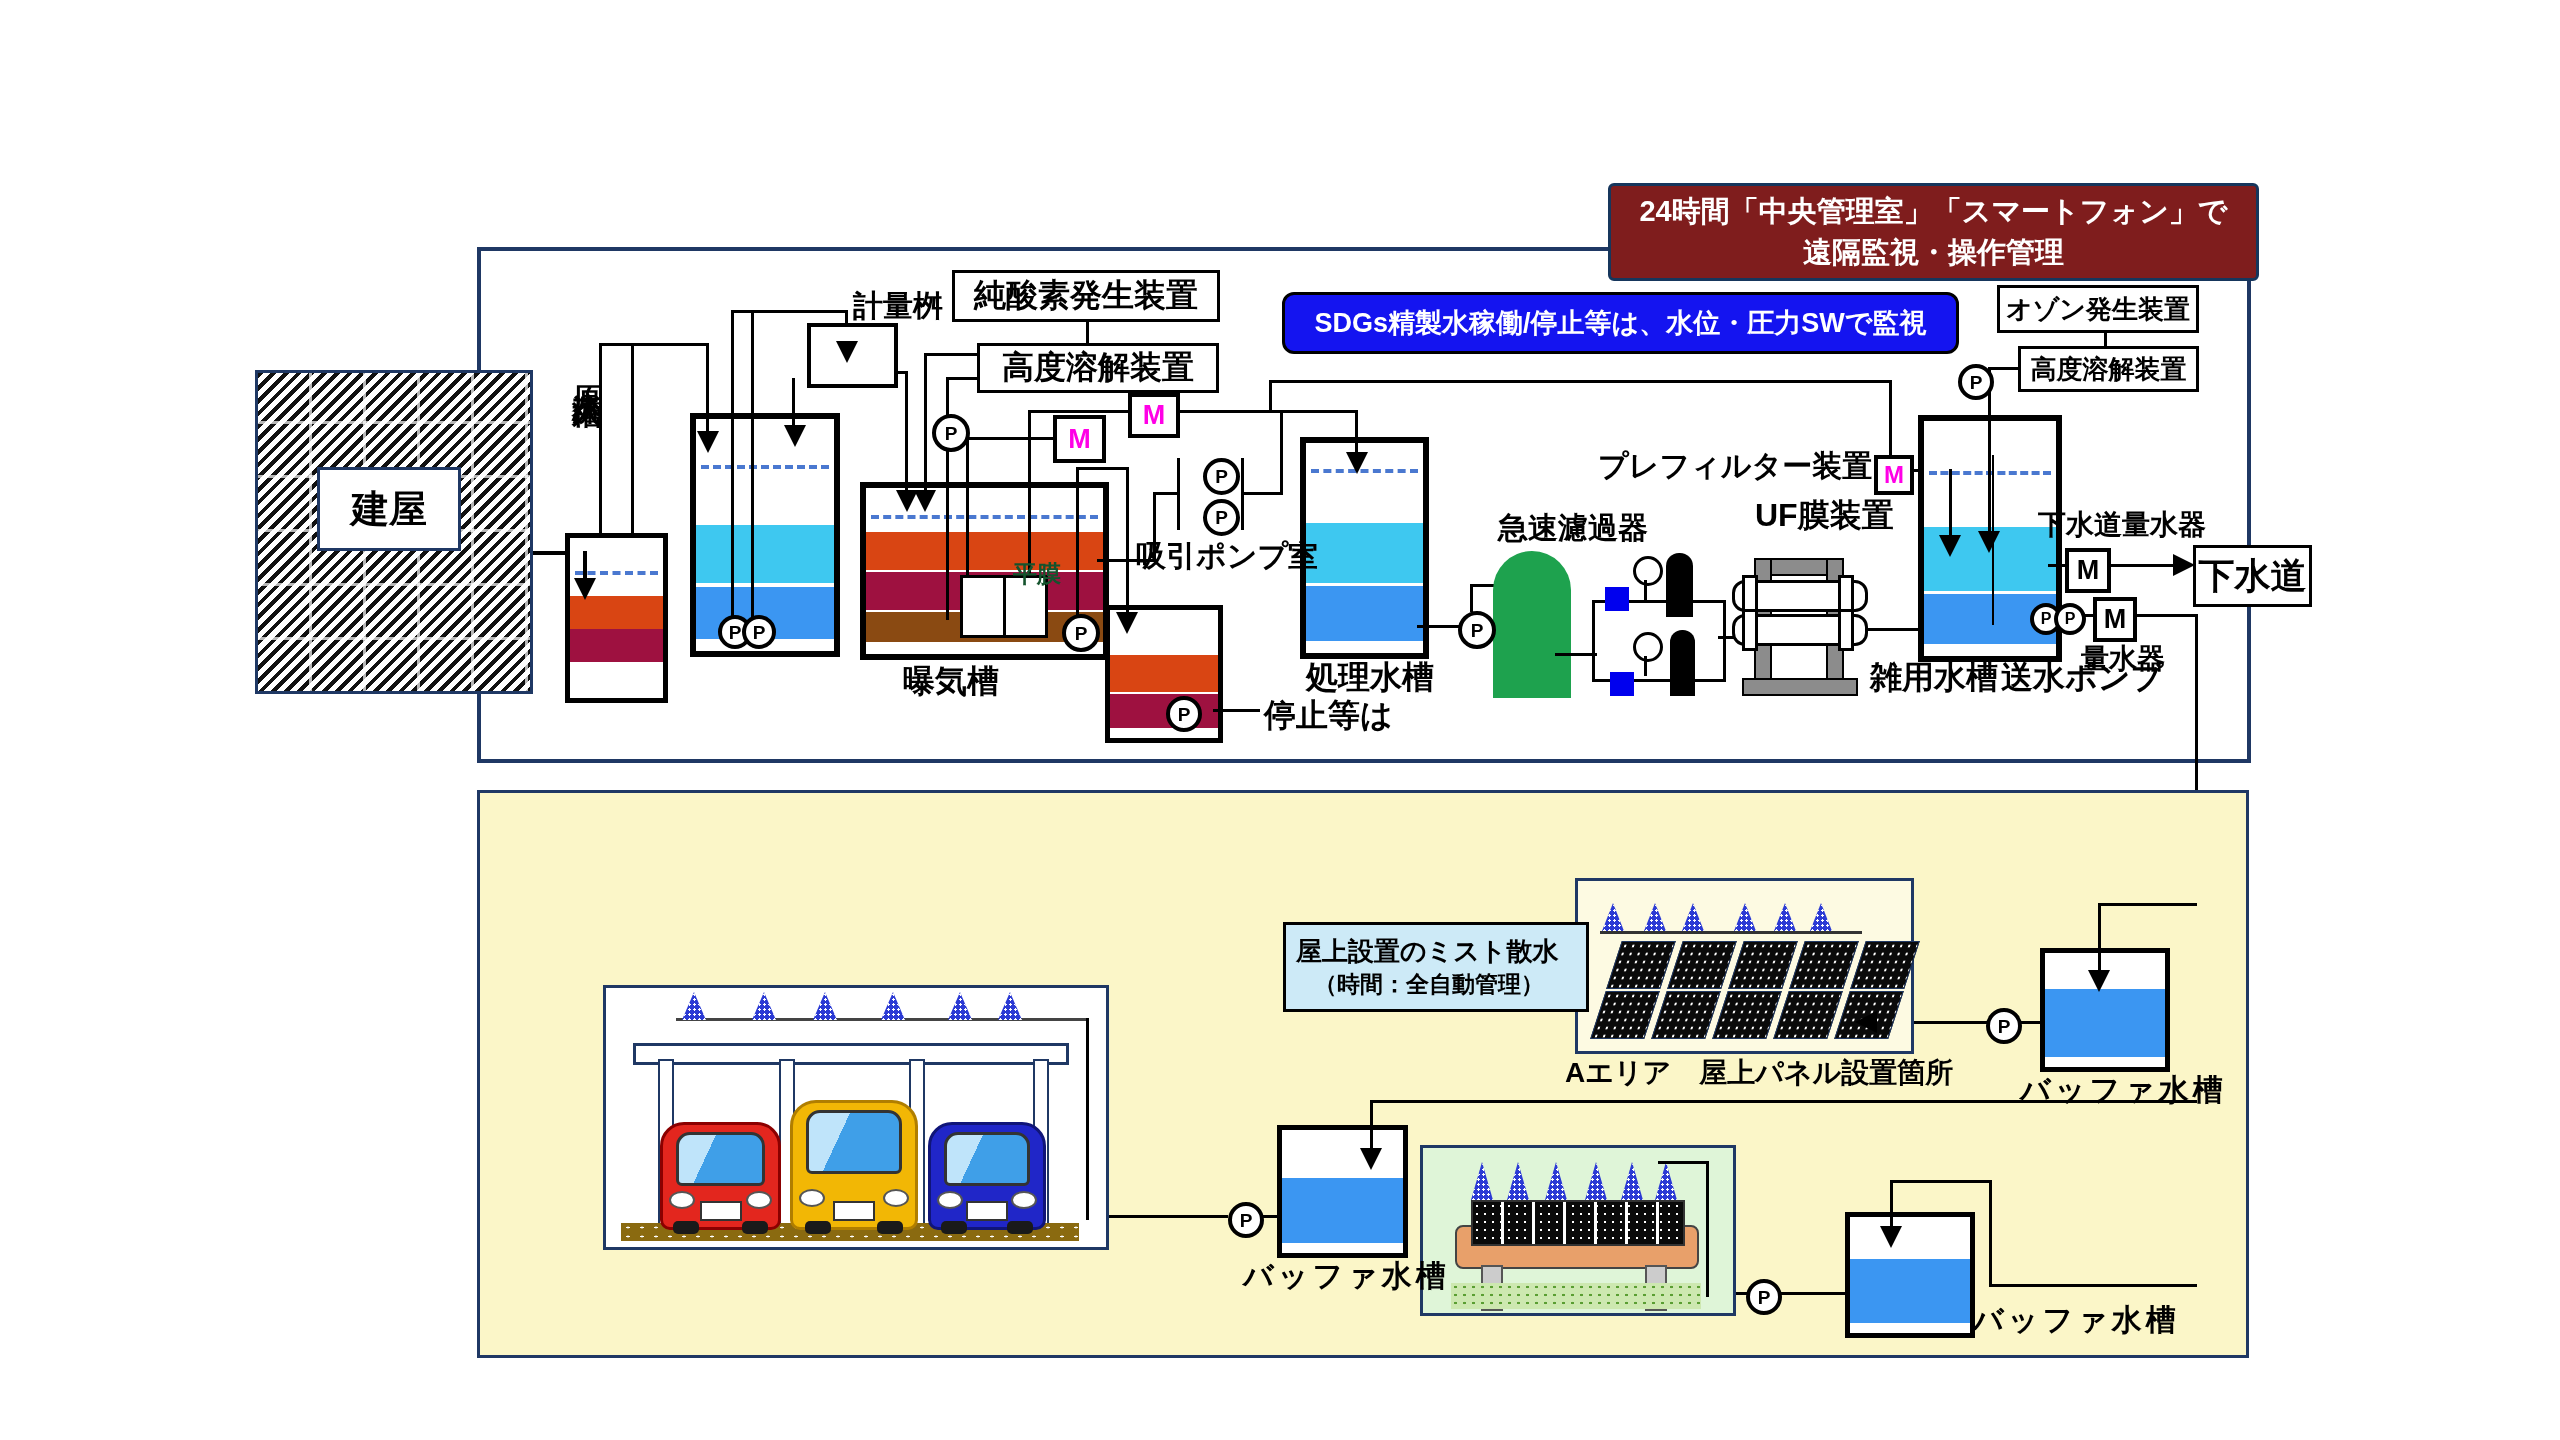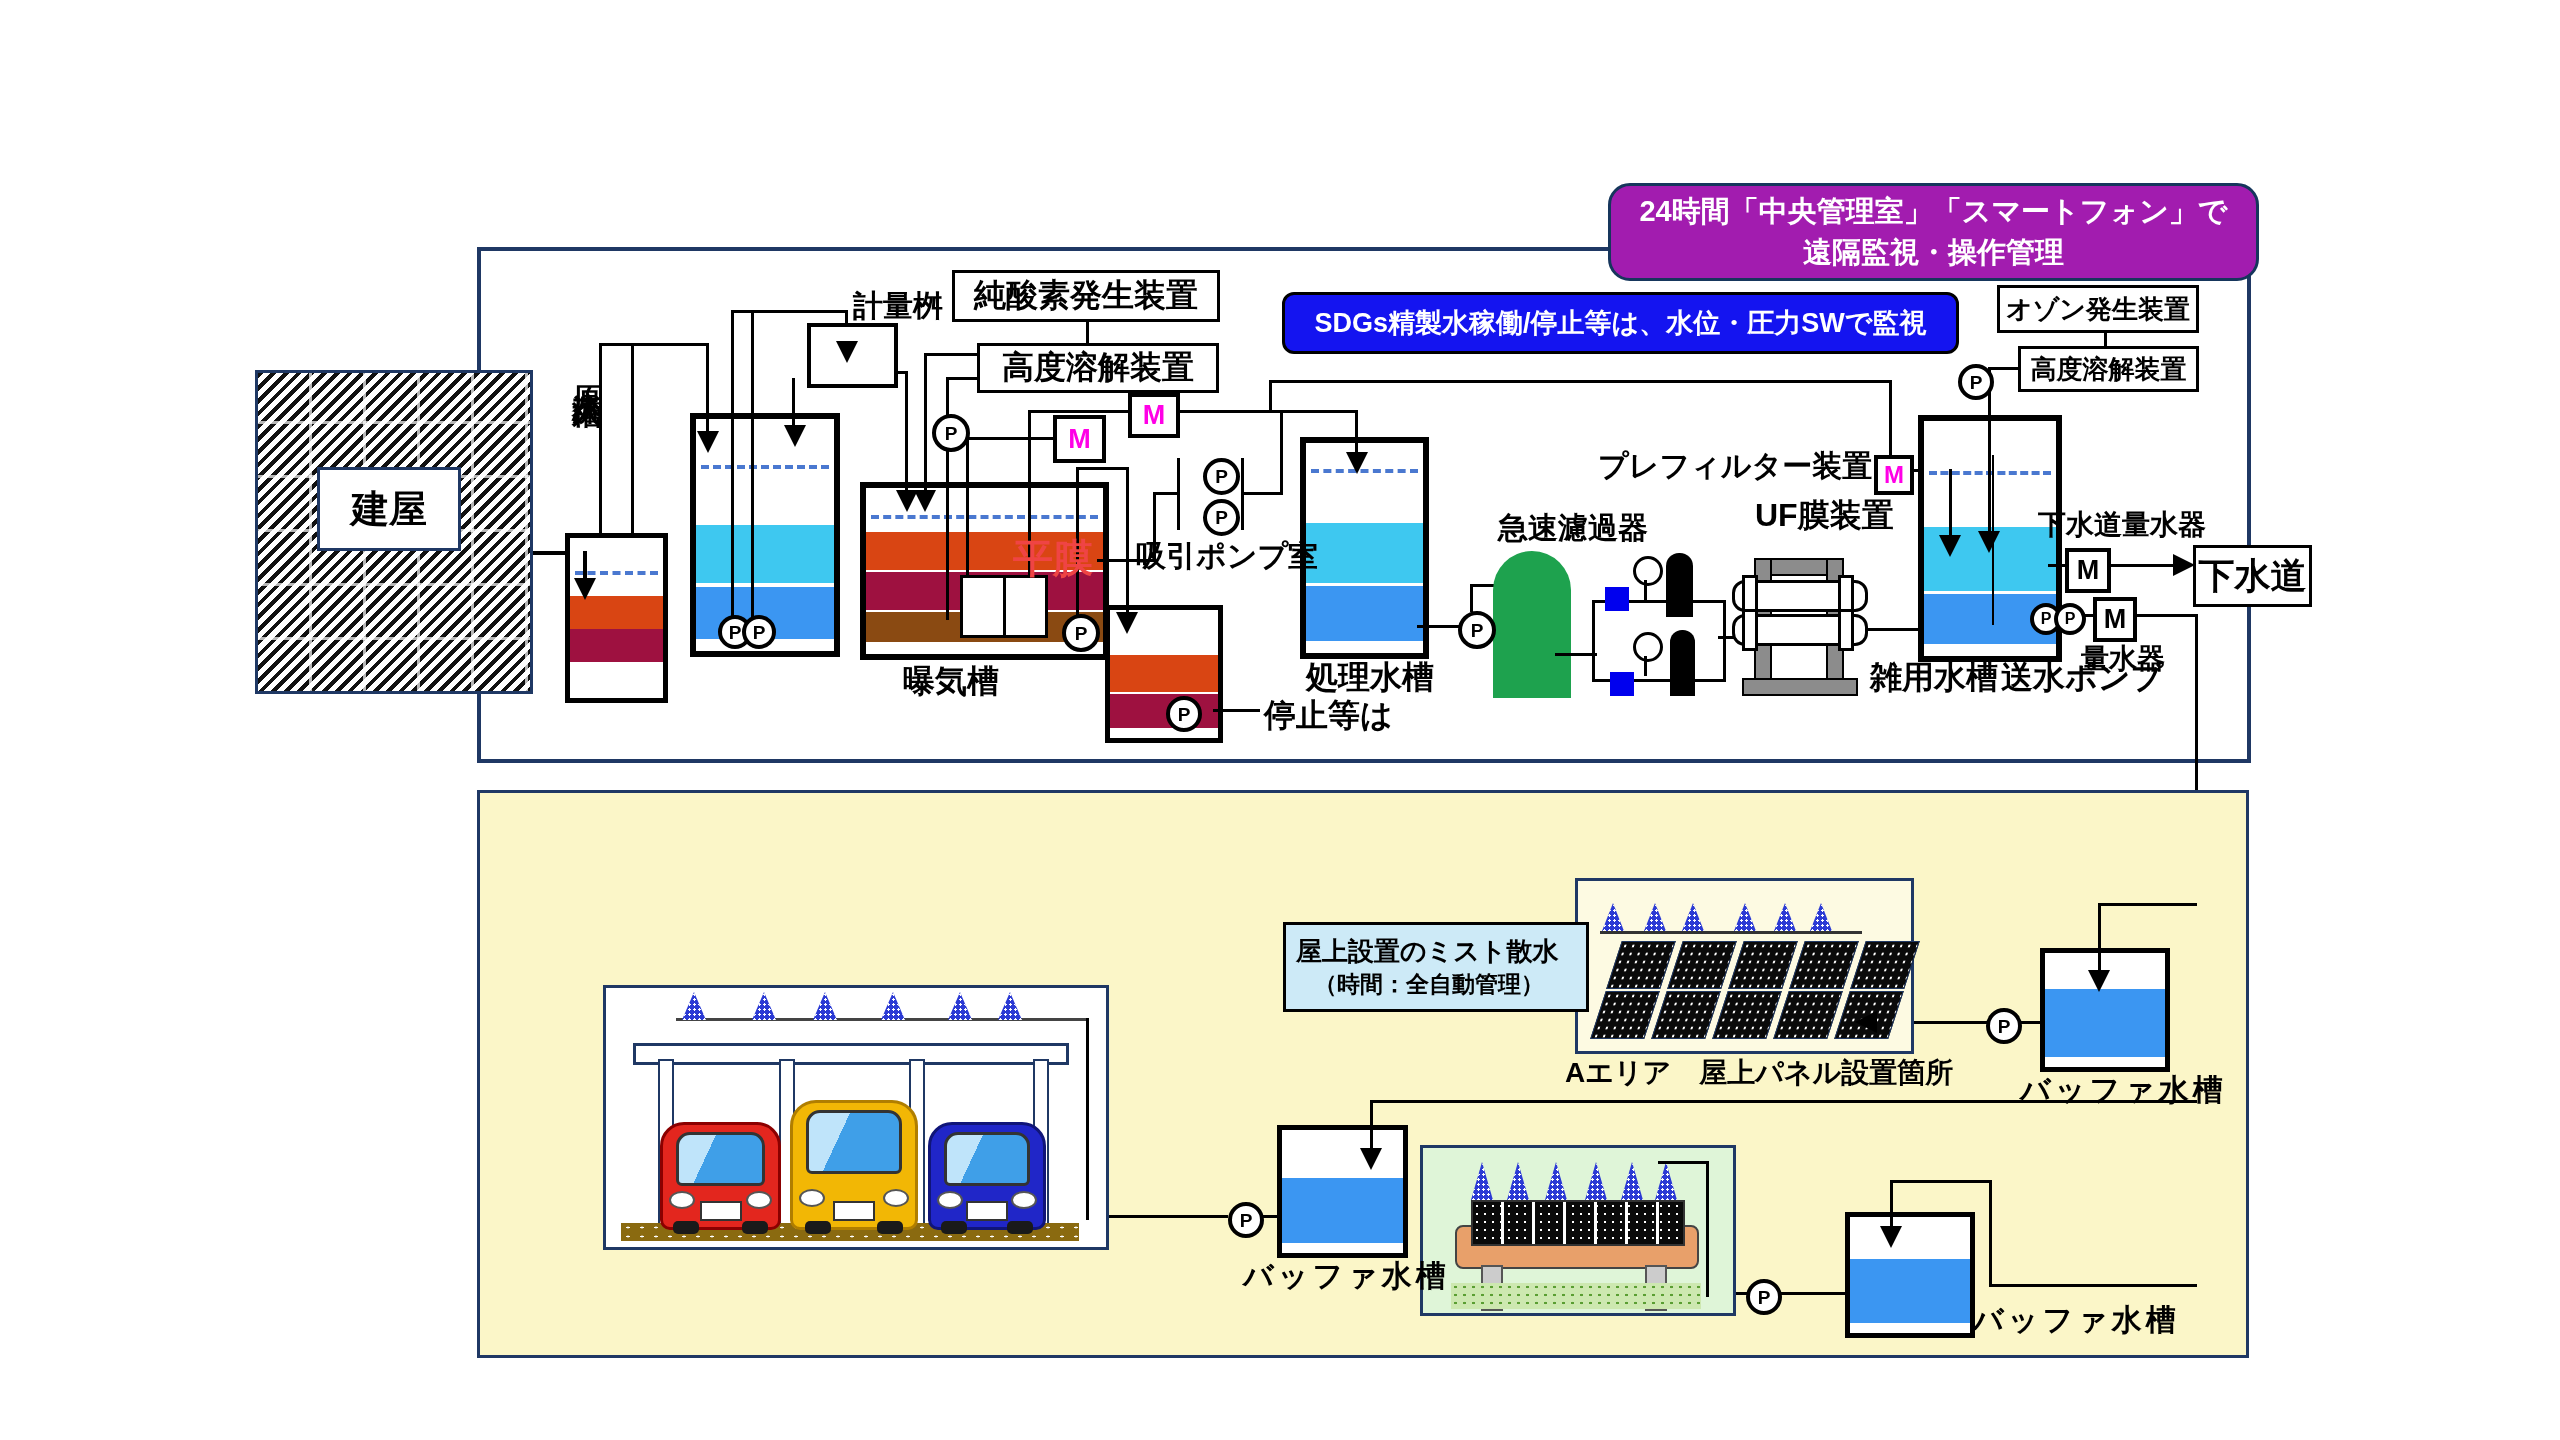--- a/index.html
+++ b/index.html
@@ -27,21 +27,21 @@
   .grille{position:absolute;width:38px;height:16px;background:#fff;border:2px solid #333;left:50%;transform:translateX(-50%);bottom:6px;}
 </style>
 </head>
 <body>
 
 <div class="stage">
 
 
   <div class="abs" style="left:477px;top:247px;width:1766px;height:508px;border:4px solid #1F3864;background:#fff;"></div>
 
-  <div class="abs" style="left:1608px;top:183px;width:645px;height:92px;background:#a21caf;border:3px solid #16365C;border-radius:22px;z-index:8;display:flex;flex-direction:column;align-items:center;justify-content:center;color:#fff;font-weight:bold;font-size:29px;line-height:1.4;">
+  <div class="abs" style="left:1608px;top:183px;width:645px;height:92px;background:#7f1d1d;border:3px solid #16365C;border-radius:6px;z-index:8;display:flex;flex-direction:column;align-items:center;justify-content:center;color:#fff;font-weight:bold;font-size:29px;line-height:1.4;">
     <div>24時間「中央管理室」「スマートフォン」で</div>
     <div>遠隔監視・操作管理</div>
   </div>
 
   <div class="abs" style="left:1282px;top:292px;width:671px;height:56px;background:#1414F0;border:3px solid #000;border-radius:12px;display:flex;align-items:center;justify-content:center;color:#fff;font-weight:bold;font-size:27px;z-index:8;">SDGs精製水稼働/停止等は、水位・圧力SWで監視</div>
 
   <div class="abs" style="left:255px;top:370px;width:272px;height:318px;border:3px solid #1F3864;z-index:4;background:repeating-linear-gradient(0deg,transparent 0 51px,rgba(255,255,255,.7) 51px 54px),repeating-linear-gradient(90deg,transparent 0 51px,rgba(255,255,255,.7) 51px 54px),repeating-linear-gradient(135deg,#111 0 4px,#fff 4px 9px);"></div>
   <div class="box" style="left:317px;top:467px;width:138px;height:78px;border-color:#1F3864;z-index:5;">
     <span class="lbl" style="position:static;font-size:38px;">建屋</span>
   </div>
@@ -98,21 +98,21 @@
   <div class="pc" style="left:932px;top:414px;width:30px;height:30px;">P</div>
 
   <div class="tank" style="left:860px;top:482px;width:237px;height:166px;">
     <div class="dash" style="top:27px;"></div>
     <div class="band" style="top:44px;height:38px;background:#D94513;"></div>
     <div class="band" style="top:84px;height:38px;background:#9E1140;"></div>
     <div class="band" style="top:124px;height:30px;background:#8A4A12;"></div>
   </div>
   <div class="abs" style="left:960px;top:575px;width:40px;height:57px;background:#fff;border:3px solid #000;z-index:5;"></div>
   <div class="abs" style="left:1003px;top:575px;width:39px;height:57px;background:#fff;border:3px solid #000;z-index:5;"></div>
-  <div class="lbl" style="left:1013px;top:531px;color:#ef4444;font-size:40px;">平膜</div>
+  <div class="lbl" style="left:1013px;top:558px;color:#14532d;font-size:24px;">平膜</div>
   <div class="pc" style="left:1062px;top:614px;width:30px;height:30px;">P</div>
   <div class="lbl" style="left:903px;top:660px;font-size:32px;">曝気槽</div>
 
   <div class="pipe" style="left:966px;top:437px;width:3px;height:140px;z-index:5;"></div>
   <div class="pipe" style="left:966px;top:437px;width:89px;height:3px;"></div>
   <div class="mb mag" style="left:1053px;top:415px;width:45px;height:40px;">M</div>
   <div class="pipe" style="left:1028px;top:410px;width:3px;height:167px;z-index:5;"></div>
   <div class="pipe" style="left:1028px;top:410px;width:102px;height:3px;"></div>
   <div class="mb mag" style="left:1128px;top:393px;width:44px;height:37px;">M</div>
   <div class="pipe" style="left:1172px;top:410px;width:185px;height:3px;"></div>

